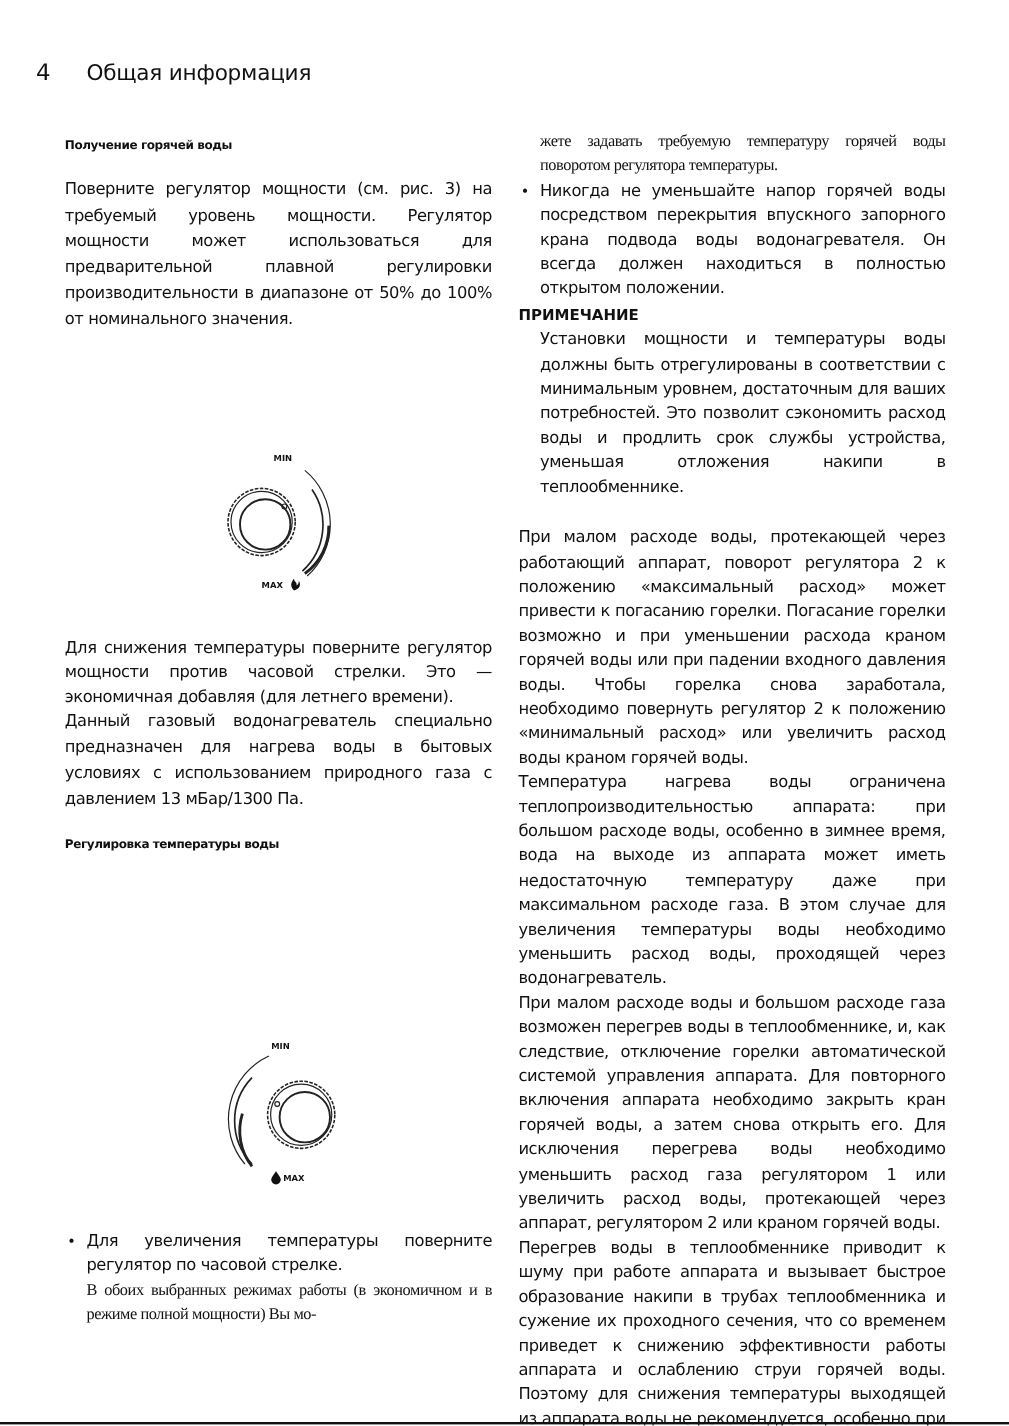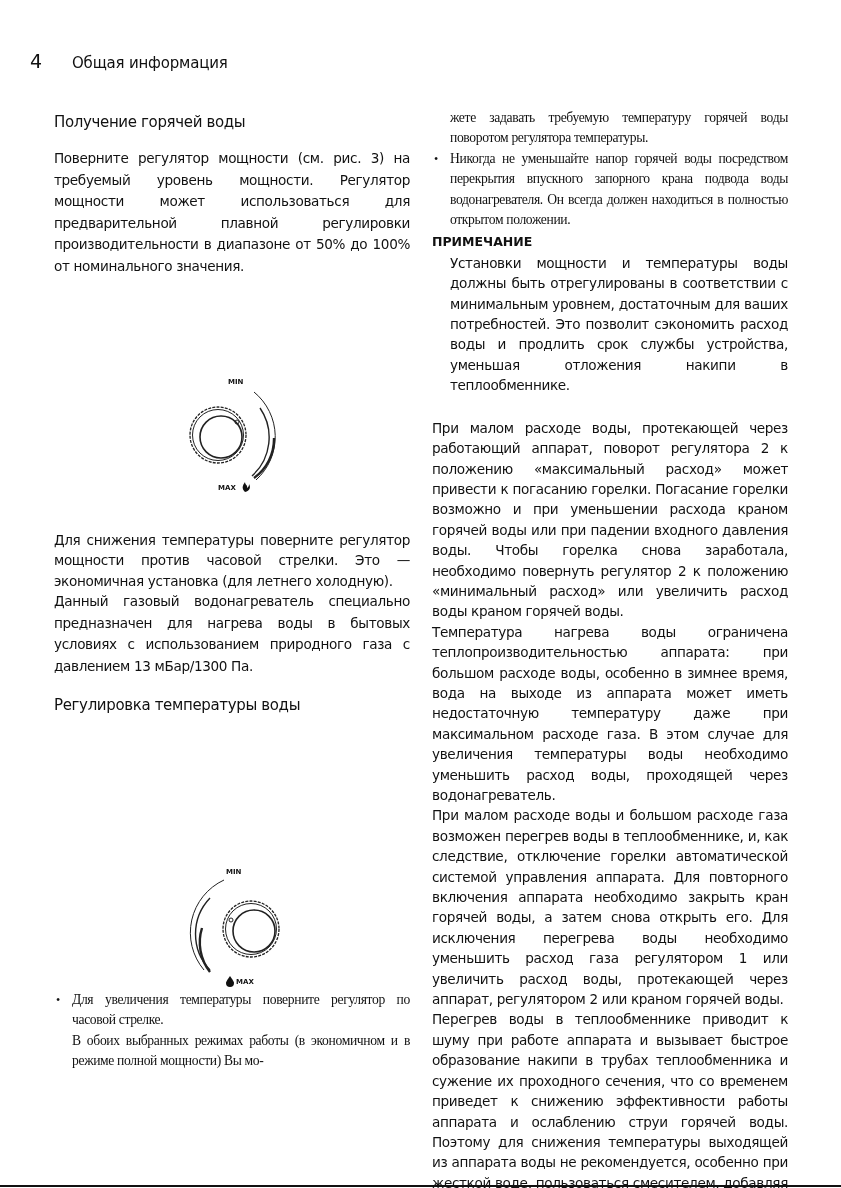--- a/index.html
+++ b/index.html
@@ -1,27 +1,27 @@
 <!DOCTYPE html>
 <html><head>
 <meta charset="utf-8">
 <style>
   html, body { margin: 0; padding: 0; background: #ffffff; }
   body { width: 841px; height: 1188px; position: relative; overflow: hidden;
          font-family: "DejaVu Sans", "Liberation Sans", sans-serif; color: #111; }
   .page-header { position: absolute; left: 30px; top: 50px; display: flex; align-items: baseline; }
   .page-number { font-size: 19px; font-weight: normal; width: 42px; }
-  .running-head { font-size: 15px; letter-spacing: -0.2px; }
+  .running-head { font-size: 18px; letter-spacing: -0.2px; }
   .col { position: absolute; font-size: 13.6px; line-height: 20.4px; letter-spacing: -0.35px; }
   .col-left { left: 54px; top: 112px; width: 356px; }
   .col-right { left: 432px; top: 108px; width: 356px; }
   .col p { margin: 0; text-align: justify; }
-  .heading { font-weight: normal; font-size: 15px; margin: 0; }
+  .heading { font-weight: bold; font-size: 10px; margin: 0; }
   .block { margin-bottom: 16px; }
-  .bullet-list { list-style: none; margin: 0; padding: 0; font-family: Liberation Serif, serif; }
+  .bullet-list { list-style: none; margin: 0; padding: 0; }
   .bullet-list li { position: relative; padding-left: 18px; text-align: justify; }
   .bullet-list li::before { content: "•"; position: absolute; left: 2px; top: 0; font-size: 12px; }
   .indent { padding-left: 18px; text-align: justify; font-family: Liberation Serif, serif; }
   .note-title { font-weight: bold; font-size: 12.5px; margin: 0; letter-spacing: 0; }
   .note-body { padding-left: 18px; text-align: justify; }
   .figure { position: absolute; text-align: center; }
   .fig-power { left: 166px; top: 368px; width: 130px; height: 130px; }
   .fig-temp { left: 166px; top: 862px; width: 130px; height: 130px; }
   .bottom-rule { position: absolute; left: 0; right: 0; top: 1185px; height: 2px; background: #111; }
   .knob-label { font-family: "DejaVu Sans", sans-serif; font-size: 7px; font-weight: bold; fill: #111; }
@@ -56,21 +56,21 @@
     <path d="M88 24 A58 58 0 0 1 90 112" fill="none" stroke="#222" stroke-width="1"></path>
     <path d="M94 40 A52 52 0 0 1 86 108" fill="none" stroke="#222" stroke-width="1.4"></path>
     <path d="M108 70 A48 48 0 0 1 88 110" fill="none" stroke="#222" stroke-width="2.4"></path>
     <text x="62" y="16" class="knob-label">MIN</text>
     <text x="52" y="122" class="knob-label">MAX</text>
     <path d="M79 124 C75 120 77 117 79 114 C79 117 82 117 81 120 C83 119 83 117 83 116 C85 119 84 123 79 124 Z" fill="#111"></path>
   </svg>
 </div>
 
 <div class="col col-left" style="top:530px;">
-  <p>Для снижения температуры поверните регулятор мощности против часовой стрелки. Это — экономичная установка (для летнего холодную).</p>
+  <p>Для снижения температуры поверните регулятор мощности против часовой стрелки. Это — экономичная добавляя (для летнего времени).</p>
   <p style="line-height:21.5px;">Данный газовый водонагреватель специально предназначен для нагрева воды в бытовых условиях с использованием природного газа с давлением 13 мБар/1300 Па.</p>
   <div class="block" style="margin-top:18px;">
     <p class="heading">Регулировка температуры воды</p>
   </div>
 </div>
 
 <div class="figure fig-temp">
   <svg width="130" height="130" viewBox="0 0 130 130">
     <g>
       <circle cx="85" cy="67" r="28" fill="none" stroke="#222" stroke-width="1.3" stroke-dasharray="3 1.2"></circle>
@@ -80,21 +80,21 @@
     </g>
     <path d="M58 18 A58 58 0 0 0 38 108" fill="none" stroke="#222" stroke-width="1"></path>
     <path d="M44 36 A52 52 0 0 0 44 108" fill="none" stroke="#222" stroke-width="1.4"></path>
     <path d="M36 66 A48 48 0 0 0 44 110" fill="none" stroke="#222" stroke-width="2.4"></path>
     <text x="60" y="12" class="knob-label">MIN</text>
     <text x="70" y="122" class="knob-label">MAX</text>
     <path d="M64 114 C61 118 60 120 60 121 A4 4 0 0 0 68 121 C68 120 67 118 64 114 Z" fill="#111"></path>
   </svg>
 </div>
 
-<div class="col col-left" style="top:990px;">
+<div class="col col-left" style="top:1024px;">
   <ul class="bullet-list">
     <li>Для увеличения температуры поверните регулятор по часовой стрелке.</li>
   </ul>
   <p class="indent">В обоих выбранных режимах работы (в экономичном и в режиме полной мощности) Вы мо-</p>
 </div>
 
 <div class="col col-right">
   <p class="indent">жете задавать требуемую температуру горячей воды поворотом регулятора температуры.</p>
   <ul class="bullet-list">
     <li>Никогда не уменьшайте напор горячей воды посредством перекрытия впускного запорного крана подвода воды водонагревателя. Он всегда должен находиться в полностью открытом положении.</li>

